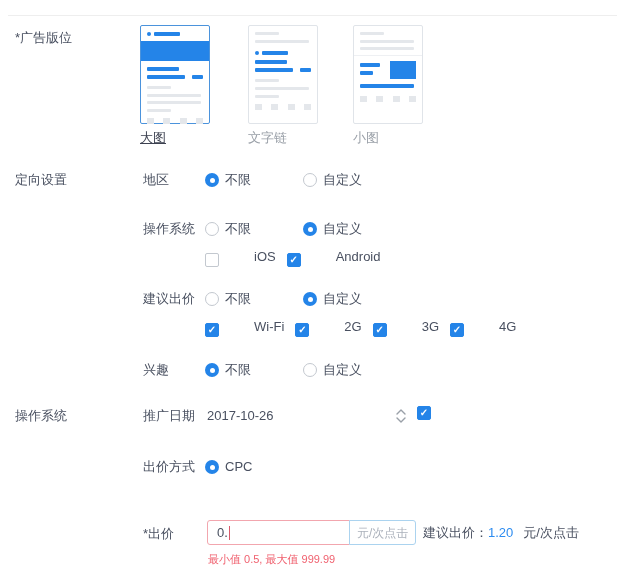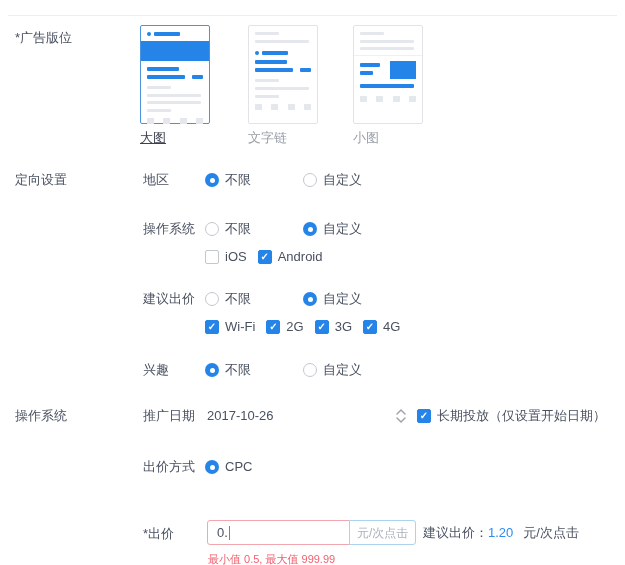--- a/index.html
+++ b/index.html
@@ -35,21 +35,21 @@
   .divline { border-top:1px solid #eef0f3; margin:5px -6px; }
 
   
   .radio { display:inline-flex; align-items:center; cursor:pointer; }
   .rc { width:14px; height:14px; border-radius:50%; border:1px solid #c3c8cf; background:#fff; position:relative; flex:0 0 auto; }
   .rc.on { border:none; background:#2484e8; }
   .rc.on::after { content:""; position:absolute; left:4.5px; top:4.5px; width:5px; height:5px; border-radius:50%; background:#fff; }
   .radio .lbl { margin-left:6px; }
 
   
-  .check { display:inline-flex; align-items:center; cursor:pointer; }
+  .check { display:inline-flex; align-items:flex-end; cursor:pointer;gap:29px; }
   .cb { width:14px; height:14px; border-radius:2px; border:1px solid #c3c8cf; background:#fff;
         display:flex; align-items:center; justify-content:center; flex:0 0 auto; }
   .cb.on { background:#2484e8; border-color:#2484e8; }
   .cb.on .tick { color:#fff; font-size:10px; line-height:1; font-weight:bold; transform:translateY(-0.5px); }
   .check .lbl { margin-left:6px; }
 
   
   .date-value { position:absolute; left:207px; top:0; color:#495060; cursor:pointer; }
   .stepper { position:absolute; left:395px; top:2px; width:12px; height:16px; cursor:pointer; }
   .longterm { position:absolute; left:417px; top:0; }
@@ -245,21 +245,20 @@
     <span class="stepper">
       <svg width="12" height="16" viewBox="0 0 12 16">
         <polyline points="2,6 6,2 10,6" fill="none" stroke="#9aa0a8" stroke-width="1.4" stroke-linecap="round" stroke-linejoin="round"></polyline>
         <polyline points="2,10 6,14 10,10" fill="none" stroke="#9aa0a8" stroke-width="1.4" stroke-linecap="round" stroke-linejoin="round"></polyline>
       </svg>
     </span>
     <label class="check longterm">
       <span class="cb on">
           <span class="tick">✓</span>
         </span>
-      <span class="lbl">长期投放（仅设置开始日期）</span>
     </label>
   </div>
 
   <div class="row" style="top:457px;">
     <span class="c2">出价方式</span>
     <label class="radio o1">
       <span class="rc on"></span>
       <span class="lbl">CPC</span>
     </label>
   </div>

